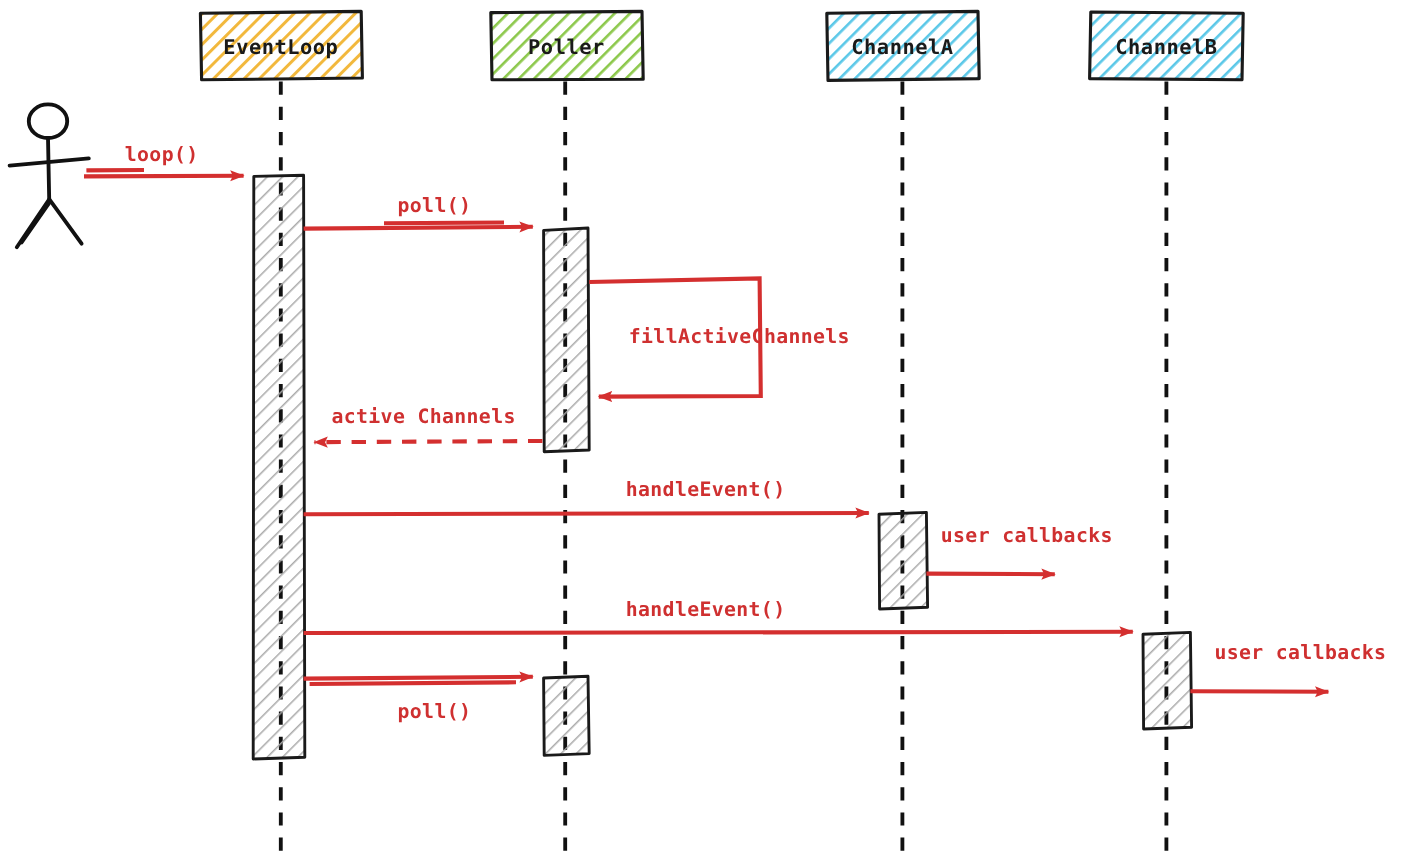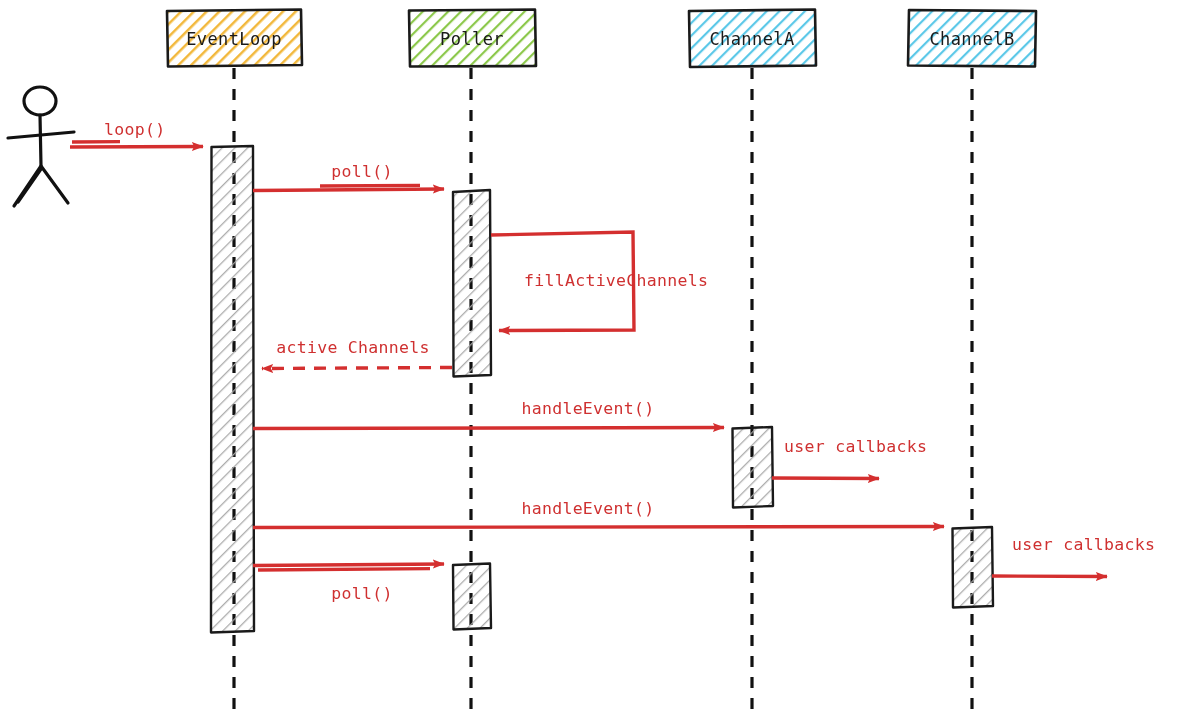--- a/index.html
+++ b/index.html
@@ -13,20 +13,21 @@
     position: relative;
     overflow: hidden;
     font-family: "DejaVu Sans Mono", "Liberation Mono", monospace;
   }
   #diagram-root {
     position: absolute;
     left: 0;
     top: 0;
     width: 1184px;
     height: 711px;
+    font-weight: bold;
   }
   svg#seq-svg {
     display: block;
     width: 1184px;
     height: 721px;
   }
   .participant-label {
     font-family: "DejaVu Sans Mono", "Liberation Mono", monospace;
     font-size: 17px;
     fill: #1a1a1a;

